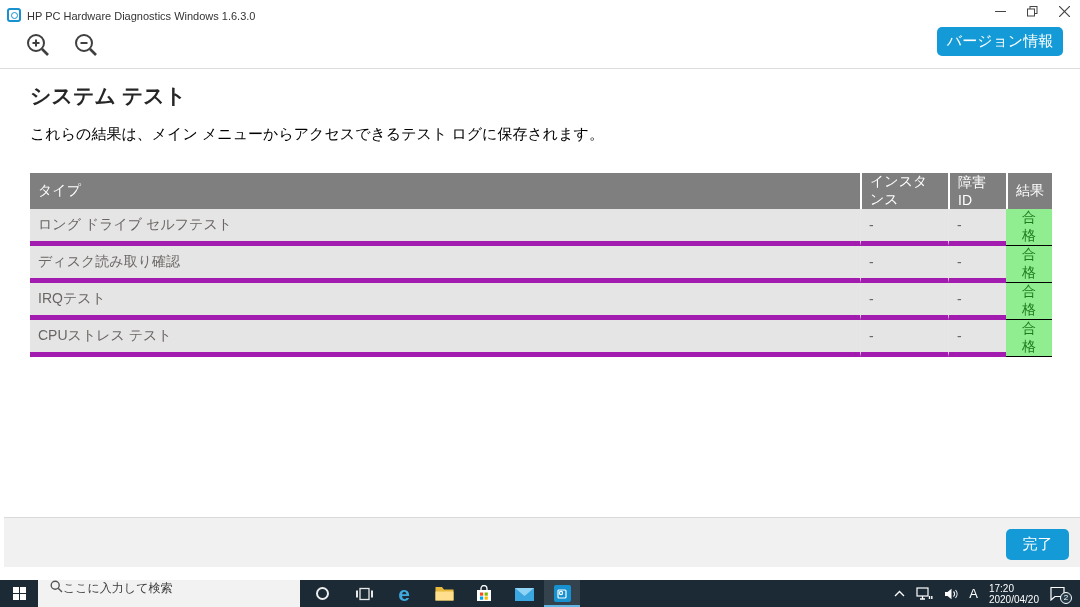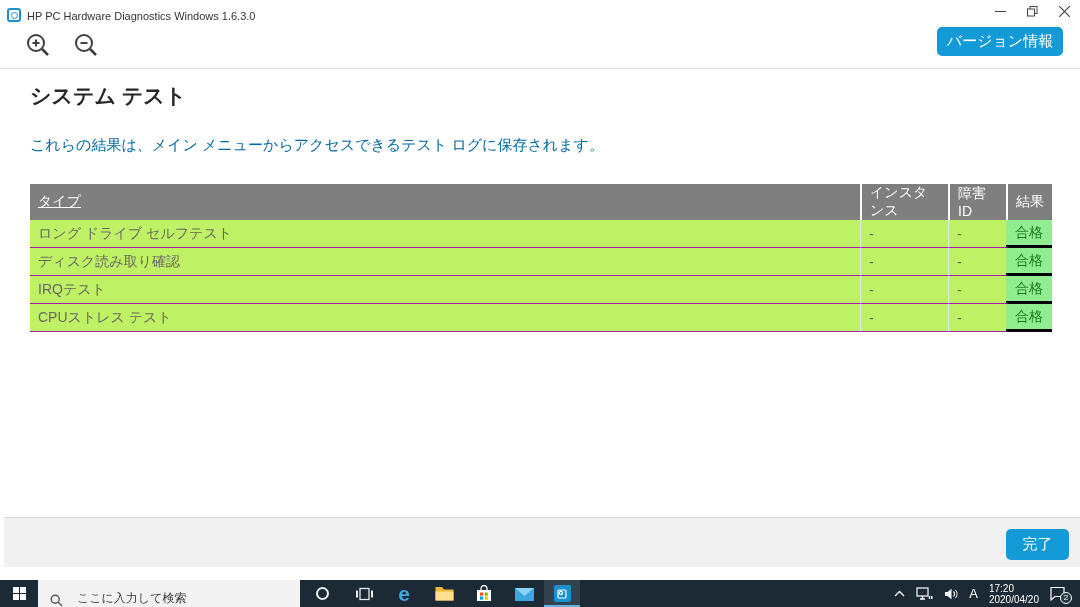--- a/index.html
+++ b/index.html
@@ -18,44 +18,44 @@
   .wc svg { display:block; }
 
   .toolbar { height:47px; border-bottom:1px solid #dcdcdc; display:flex; align-items:center; padding-left:24px; gap:20px; position:relative; }
   .zoom-btn { width:28px; height:28px; display:flex; align-items:center; justify-content:center; }
   .btn-accent { background:var(--accent); color:#fff; border:none; border-radius:5px; font-size:15px; font-family:inherit; cursor:pointer; }
   .version-btn { position:absolute; right:17px; top:5px; width:126px; height:29px; }
 
   
   .content { padding:0 28px 0 30px; }
   .page-title { margin-top:13px; font-size:21px; font-weight:bold; color:#262626; }
-  .page-desc { margin-top:26px; font-size:15px; color:#0369a1; }
+  .page-desc { margin-top:15px; font-size:15px; color:#000000; }
 
   table.results { margin-top:29px; width:100%; border-collapse:separate; border-spacing:0; table-layout:fixed; }
   th { background:#7f7f7f; color:#fff; font-weight:400; font-size:14px; height:26px; padding:0 8px; text-align:left; border-left:2px solid #fff; }
-  th:first-child { border-left:none;text-decoration:underline; }
+  th:first-child { border-left:none; }
   col.c-type { width:auto; }
   col.c-inst { width:88px; }
   col.c-fault { width:58px; }
   col.c-res { width:46px; }
-  td { height:28px; font-size:14px; color:#6b6664; padding:0 8px; border-bottom:1px solid #a21caf; border-left:1px solid #e7e7e7; background:#bef264; }
+  td { height:28px; font-size:14px; color:#6b6664; padding:0 8px; border-bottom:5px solid #a21caf; border-left:1px solid #e7e7e7; background:#e5e5e5; }
   td:first-child { border-left:none; }
-  td.res { background:var(--pass-bg); color:var(--pass-text); text-align:center; border-bottom:3px solid #000000; border-left:none; padding:0 4px; }
+  td.res { background:var(--pass-bg); color:var(--pass-text); text-align:center; border-bottom:1px solid #000000; border-left:none; padding:0 12px; }
 
   
   .bottom-strip { position:absolute; left:4px; top:517px; height:50px; width:100%; background:#f1f1f2; border-top:1px solid #d9d9d9; }
   .done-btn { position:absolute; right:15px; top:11px; width:63px; height:31px; }
 
   
   .taskbar { position:absolute; bottom:0; left:0; width:100%; height:27px; background:#1b2a35; display:flex; align-items:stretch; color:#fff; }
   .tb-btn { width:40px; display:flex; align-items:center; justify-content:center; flex:none; }
   .tb-start { width:38px; }
   .win-logo { width:13px; height:13px; display:grid; grid-template-columns:6px 6px; grid-template-rows:6px 6px; gap:1px; }
   .win-logo span { background:#fff; }
-  .tb-search { width:262px; background:#f2f2f2; color:#3c3c3c; display:flex; align-items:flex-end; gap:14px; padding-left:12px; font-size:12px; flex:none; }
+  .tb-search { width:262px; background:#f2f2f2; color:#3c3c3c; display:flex; align-items:flex-start; gap:0; padding-left:12px; font-size:12px; flex:none; }
   .cortana-circle { width:13px; height:13px; border:2px solid #eee; border-radius:50%; }
   .edge-e { color:#3fa9e0; font-size:21px; font-weight:bold; line-height:1; }
   .hp-task { width:36px; background:#33424d; box-shadow:inset 0 -2px 0 #5fb6e3; }
   .hp-task-icon { width:17px; height:17px; background:#1791d0; border-radius:2px; display:flex; align-items:center; justify-content:center; color:#fff; font-size:10px; }
   .tb-spacer { flex:1; }
   .tray { display:flex; align-items:center; gap:11px; padding-right:14px; font-size:11px; }
   .ime { font-size:13px; }
   .clock { font-size:10px; line-height:11px; white-space:nowrap; }
   .notif { position:relative; width:16px; height:15px; }
   .notif-badge { position:absolute; right:-6px; bottom:-3px; width:12px; height:12px; border-radius:50%; background:#243a47; border:1px solid #fff; color:#fff; font-size:8px; line-height:10px; text-align:center; }

